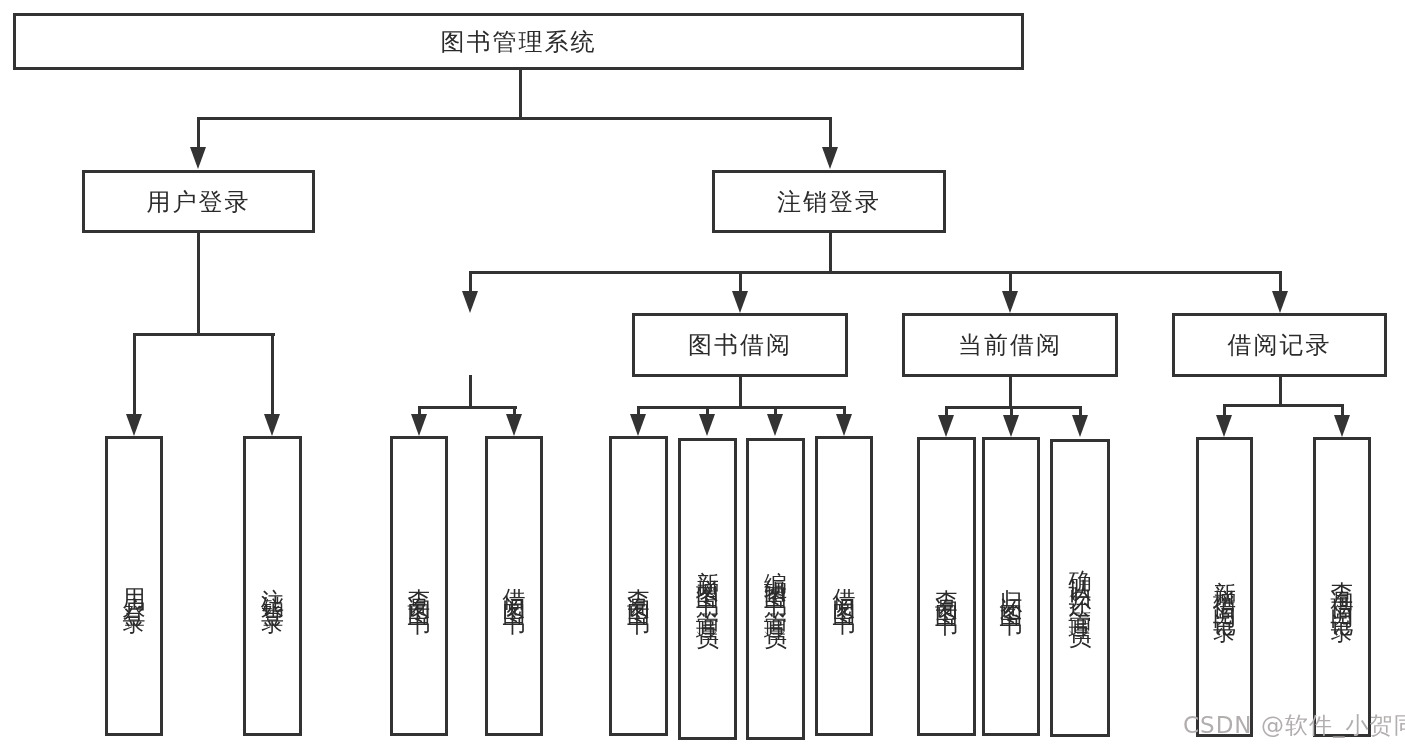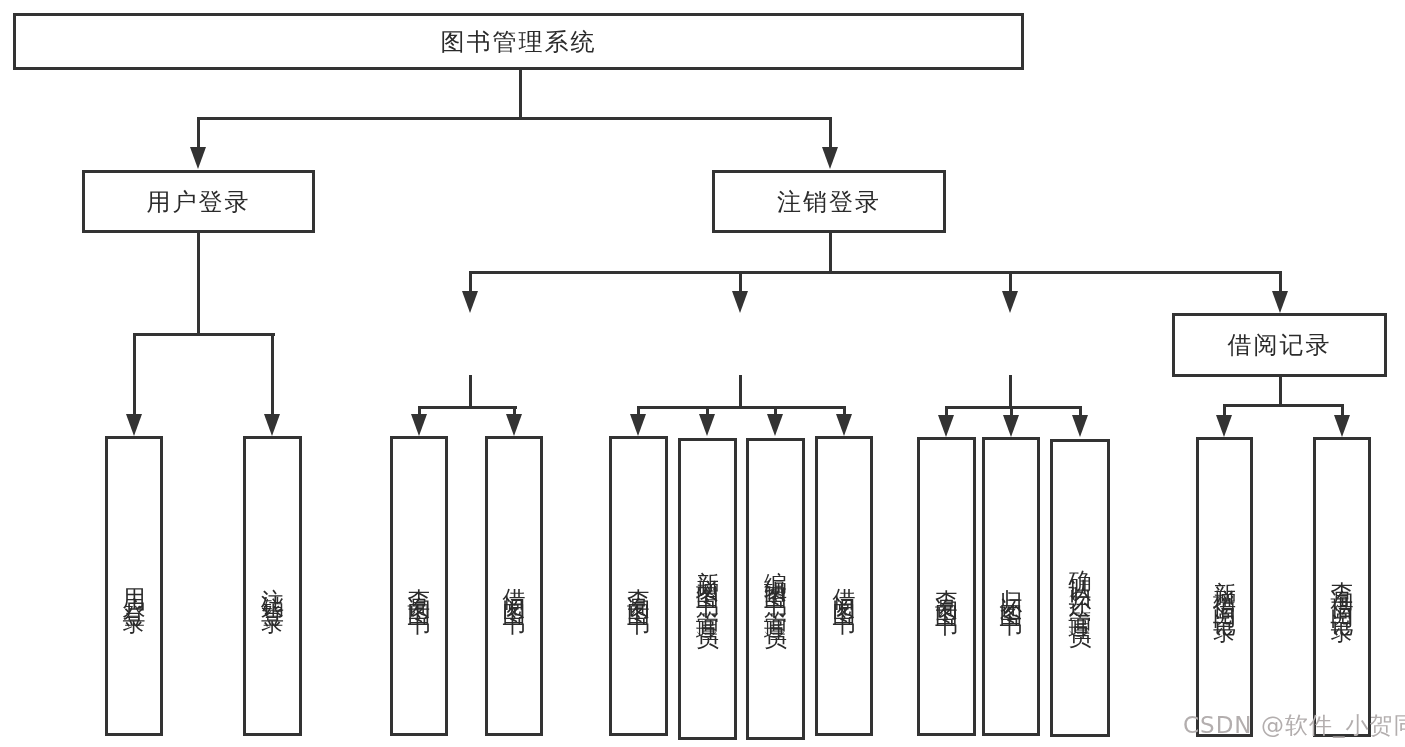--- a/index.html
+++ b/index.html
@@ -38,21 +38,23 @@
 
 <div class="canvas">
 
   <div class="node hnode" style="left:13px;top:13px;width:1011px;height:57px">图书管理系统</div>
 
   <div class="node hnode" style="left:82px;top:170px;width:233px;height:63px">用户登录</div>
 
   <div class="node hnode" style="left:712px;top:170px;width:234px;height:63px">注销登录</div>
 
 
+  <div class="node hnode" style="left:632px;top:313px;width:216px;height:64px">图书借阅</div>
 
+  <div class="node hnode" style="left:902px;top:313px;width:216px;height:64px">当前借阅</div>
 
   <div class="node hnode" style="left:1172px;top:313px;width:215px;height:64px">借阅记录</div>
 
   <div class="node leaf" style="left:105px;top:436px;width:58px;height:300px">用户登录</div>
 
   <div class="node leaf" style="left:243px;top:436px;width:59px;height:300px">注销登录</div>
 
   <div class="node leaf" style="left:390px;top:436px;width:58px;height:300px">查询图书</div>
 
   <div class="node leaf" style="left:485px;top:436px;width:58px;height:300px">借阅图书</div>

